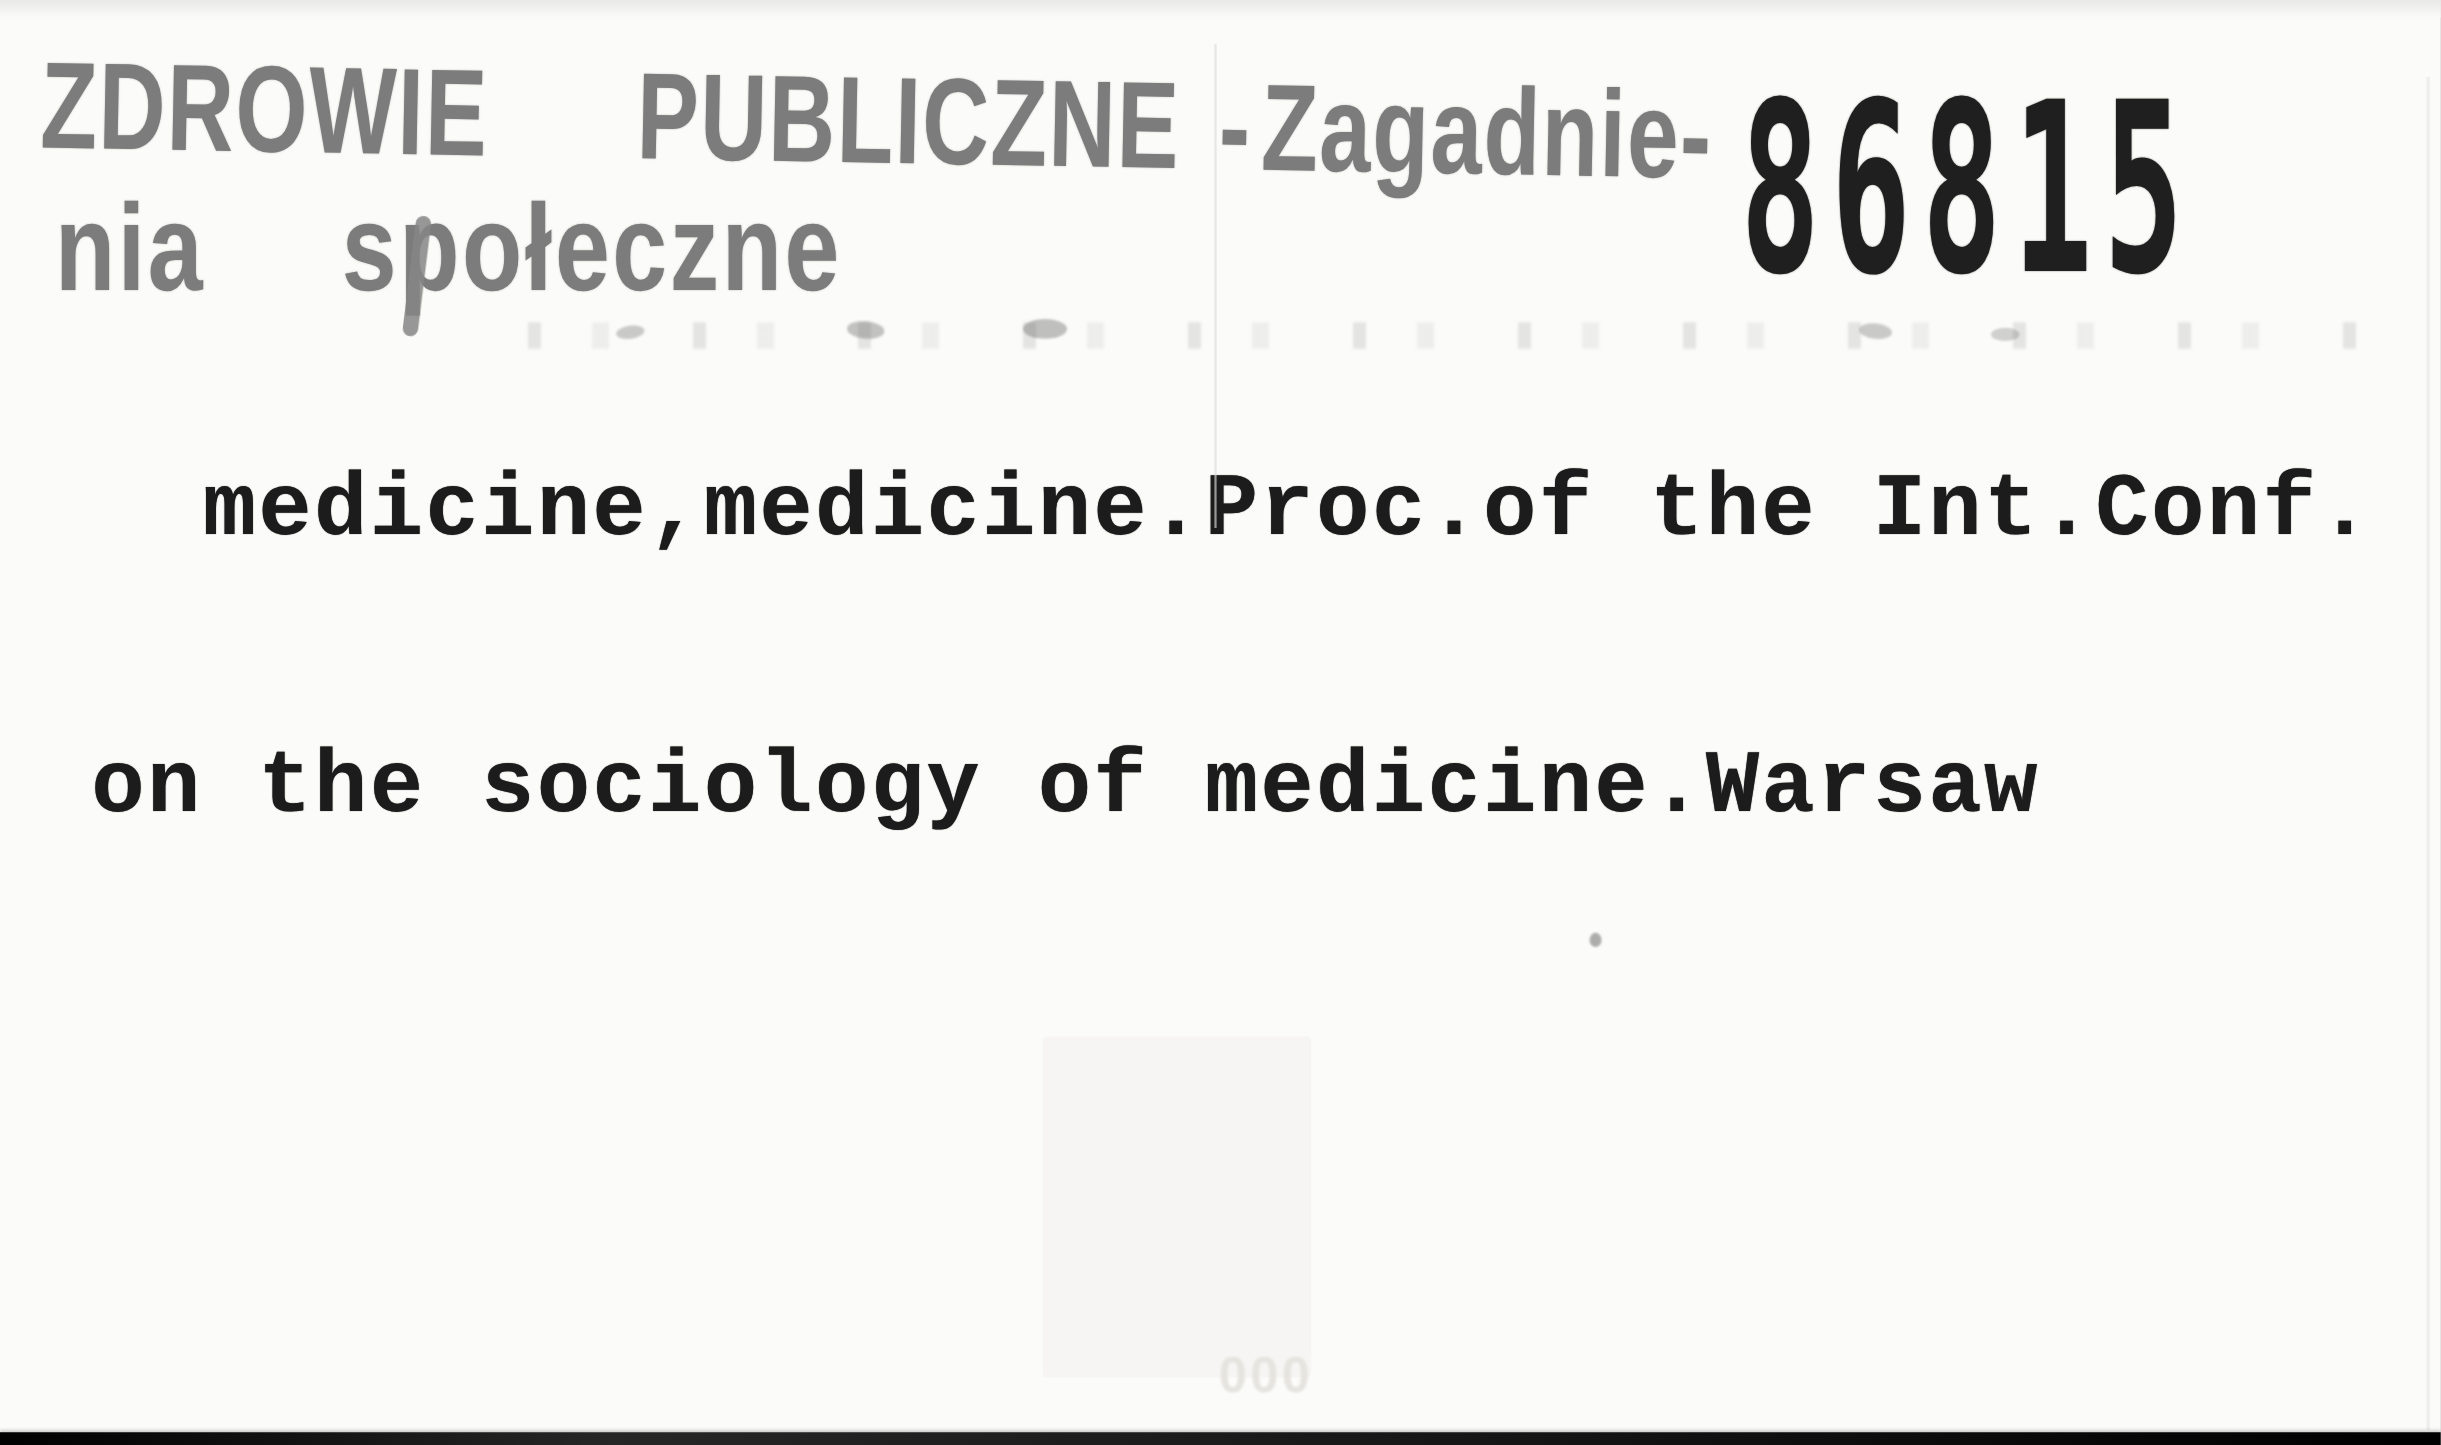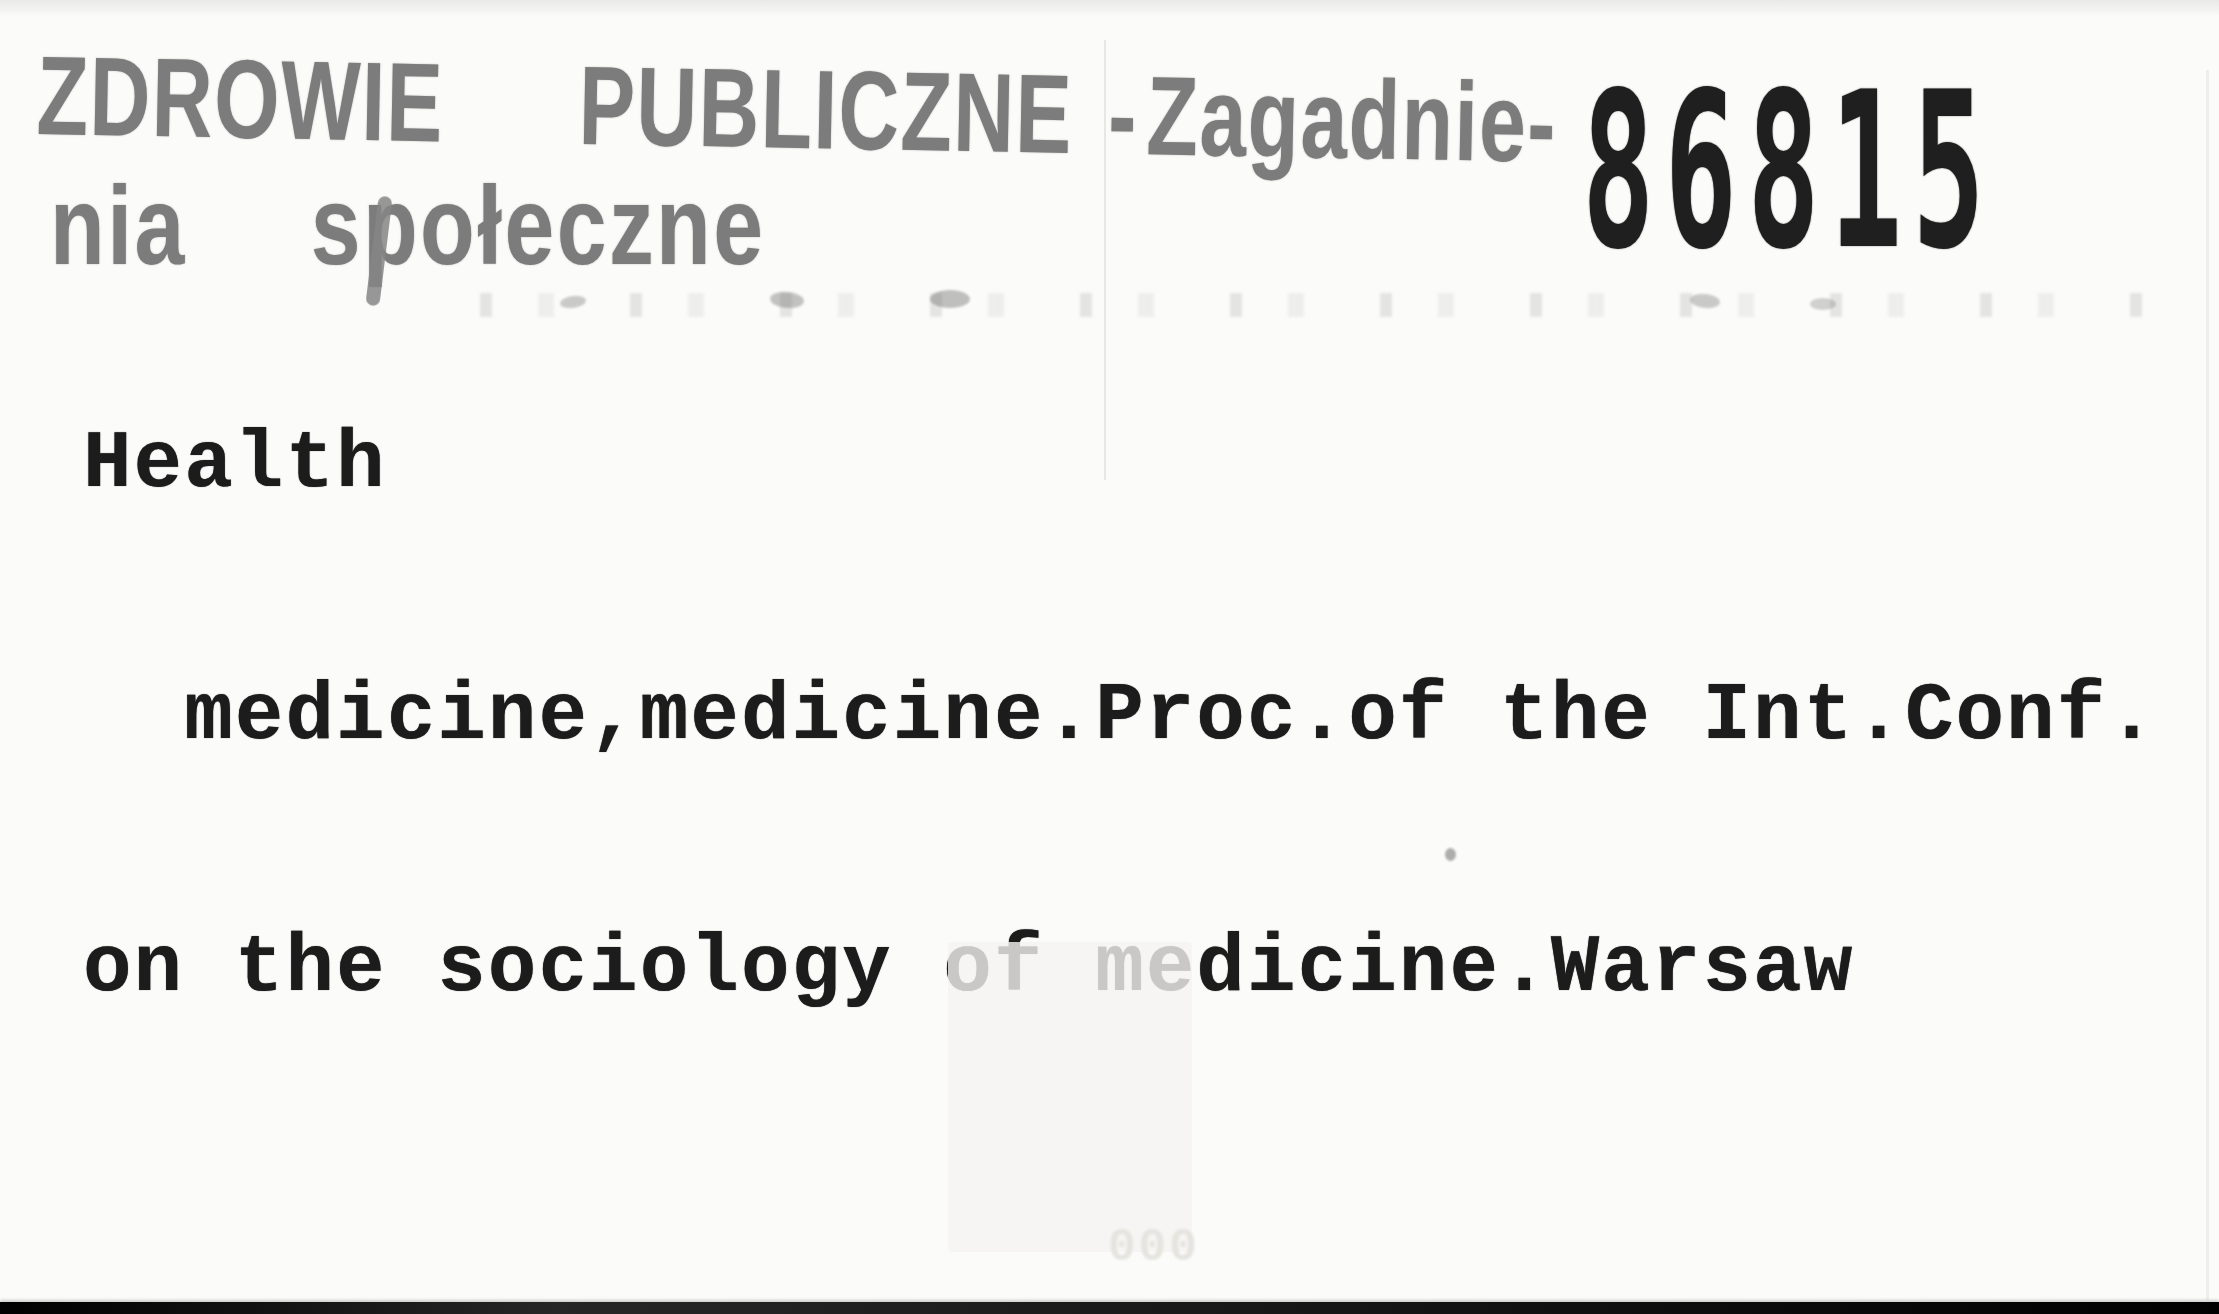--- a/index.html
+++ b/index.html
@@ -83,21 +83,21 @@
   .fleck.f4 { left:1690px; top:294px; width:30px; height:14px; opacity:.35; transform:rotate(6deg); }
   .fleck.f5 { left:1810px; top:298px; width:26px; height:12px; opacity:.30; }
   .fleck.f6 { left:1445px; top:848px; width:11px; height:13px; opacity:.55; }
   
   .watermark-rect {
     position:absolute; left:948px; top:942px; width:244px; height:310px;
     background:#f5f4f1; opacity:.8; border-radius:4px;
   }
   .watermark-000 {
     position:absolute; left:1108px; top:1222px;
-    font-family:Liberation Mono, monospace; font-weight:bold;
+    font-family:Liberation Sans, sans-serif; font-weight:bold;
     font-size:46px; color:#e6e4df; letter-spacing:3px; filter:blur(.8px);
   }
 </style>
 </head>
 <body>
 
 <div class="card">
 
   <div class="scan-top-noise"></div>
 
@@ -114,21 +114,20 @@
   <div class="pen-stroke"></div>
   <div class="smudge-band"></div>
   <div class="fleck f1"></div>
   <div class="fleck f2"></div>
   <div class="fleck f3"></div>
   <div class="fleck f4"></div>
   <div class="fleck f5"></div>
   <div class="fleck f6"></div>
 
   <div class="typed">
-    <div class="tline"><span>Health</span></div>
     <div class="tline"><span>  medicine,medicine.Proc.of the Int.Conf.</span></div>
     <div class="tline"><span>on the sociology of medicine.Warsaw</span></div>
     
     
     
     
   </div>
 
   <div class="watermark-rect"></div>
   <div class="watermark-000">000</div>

